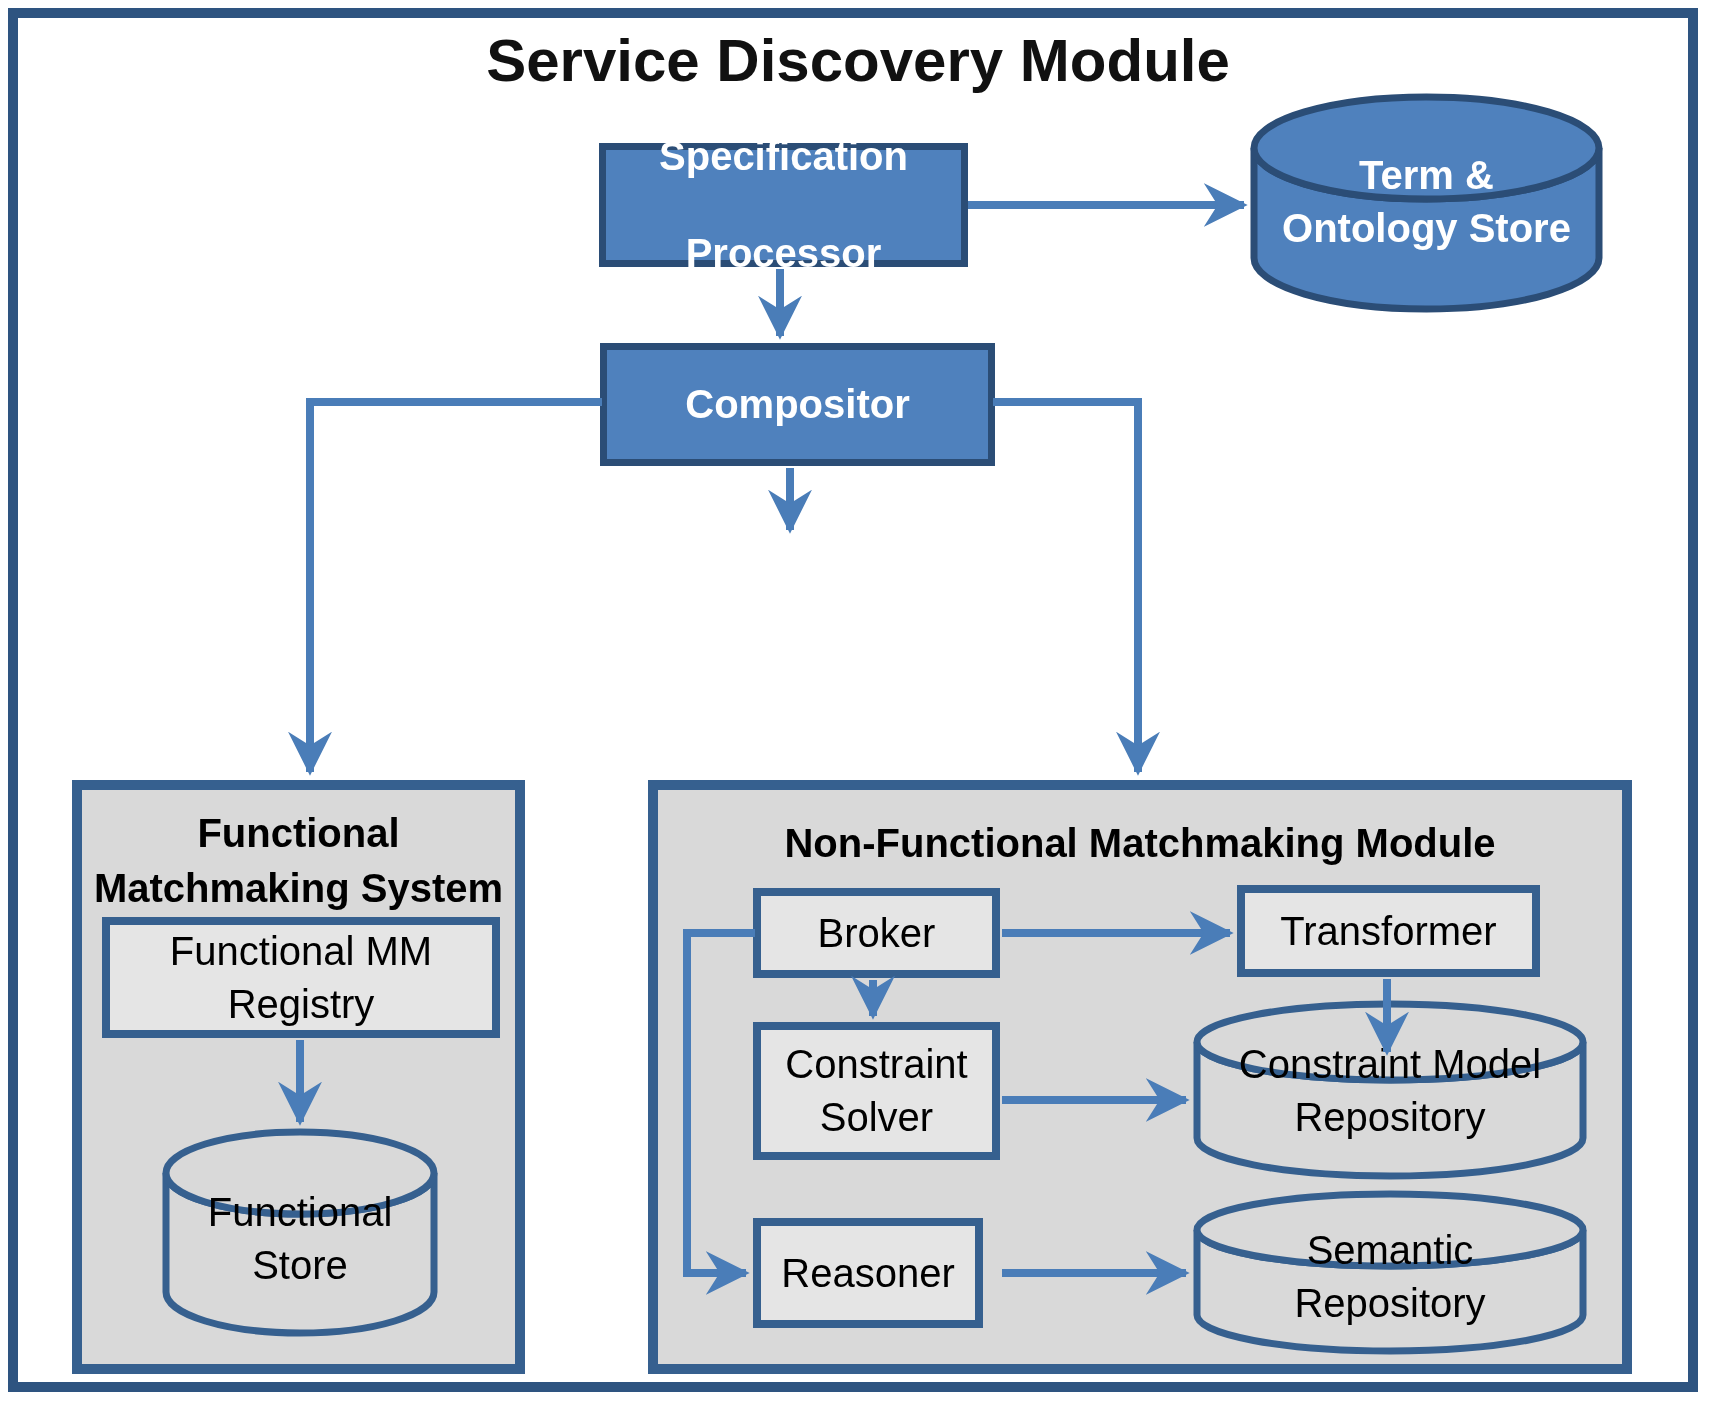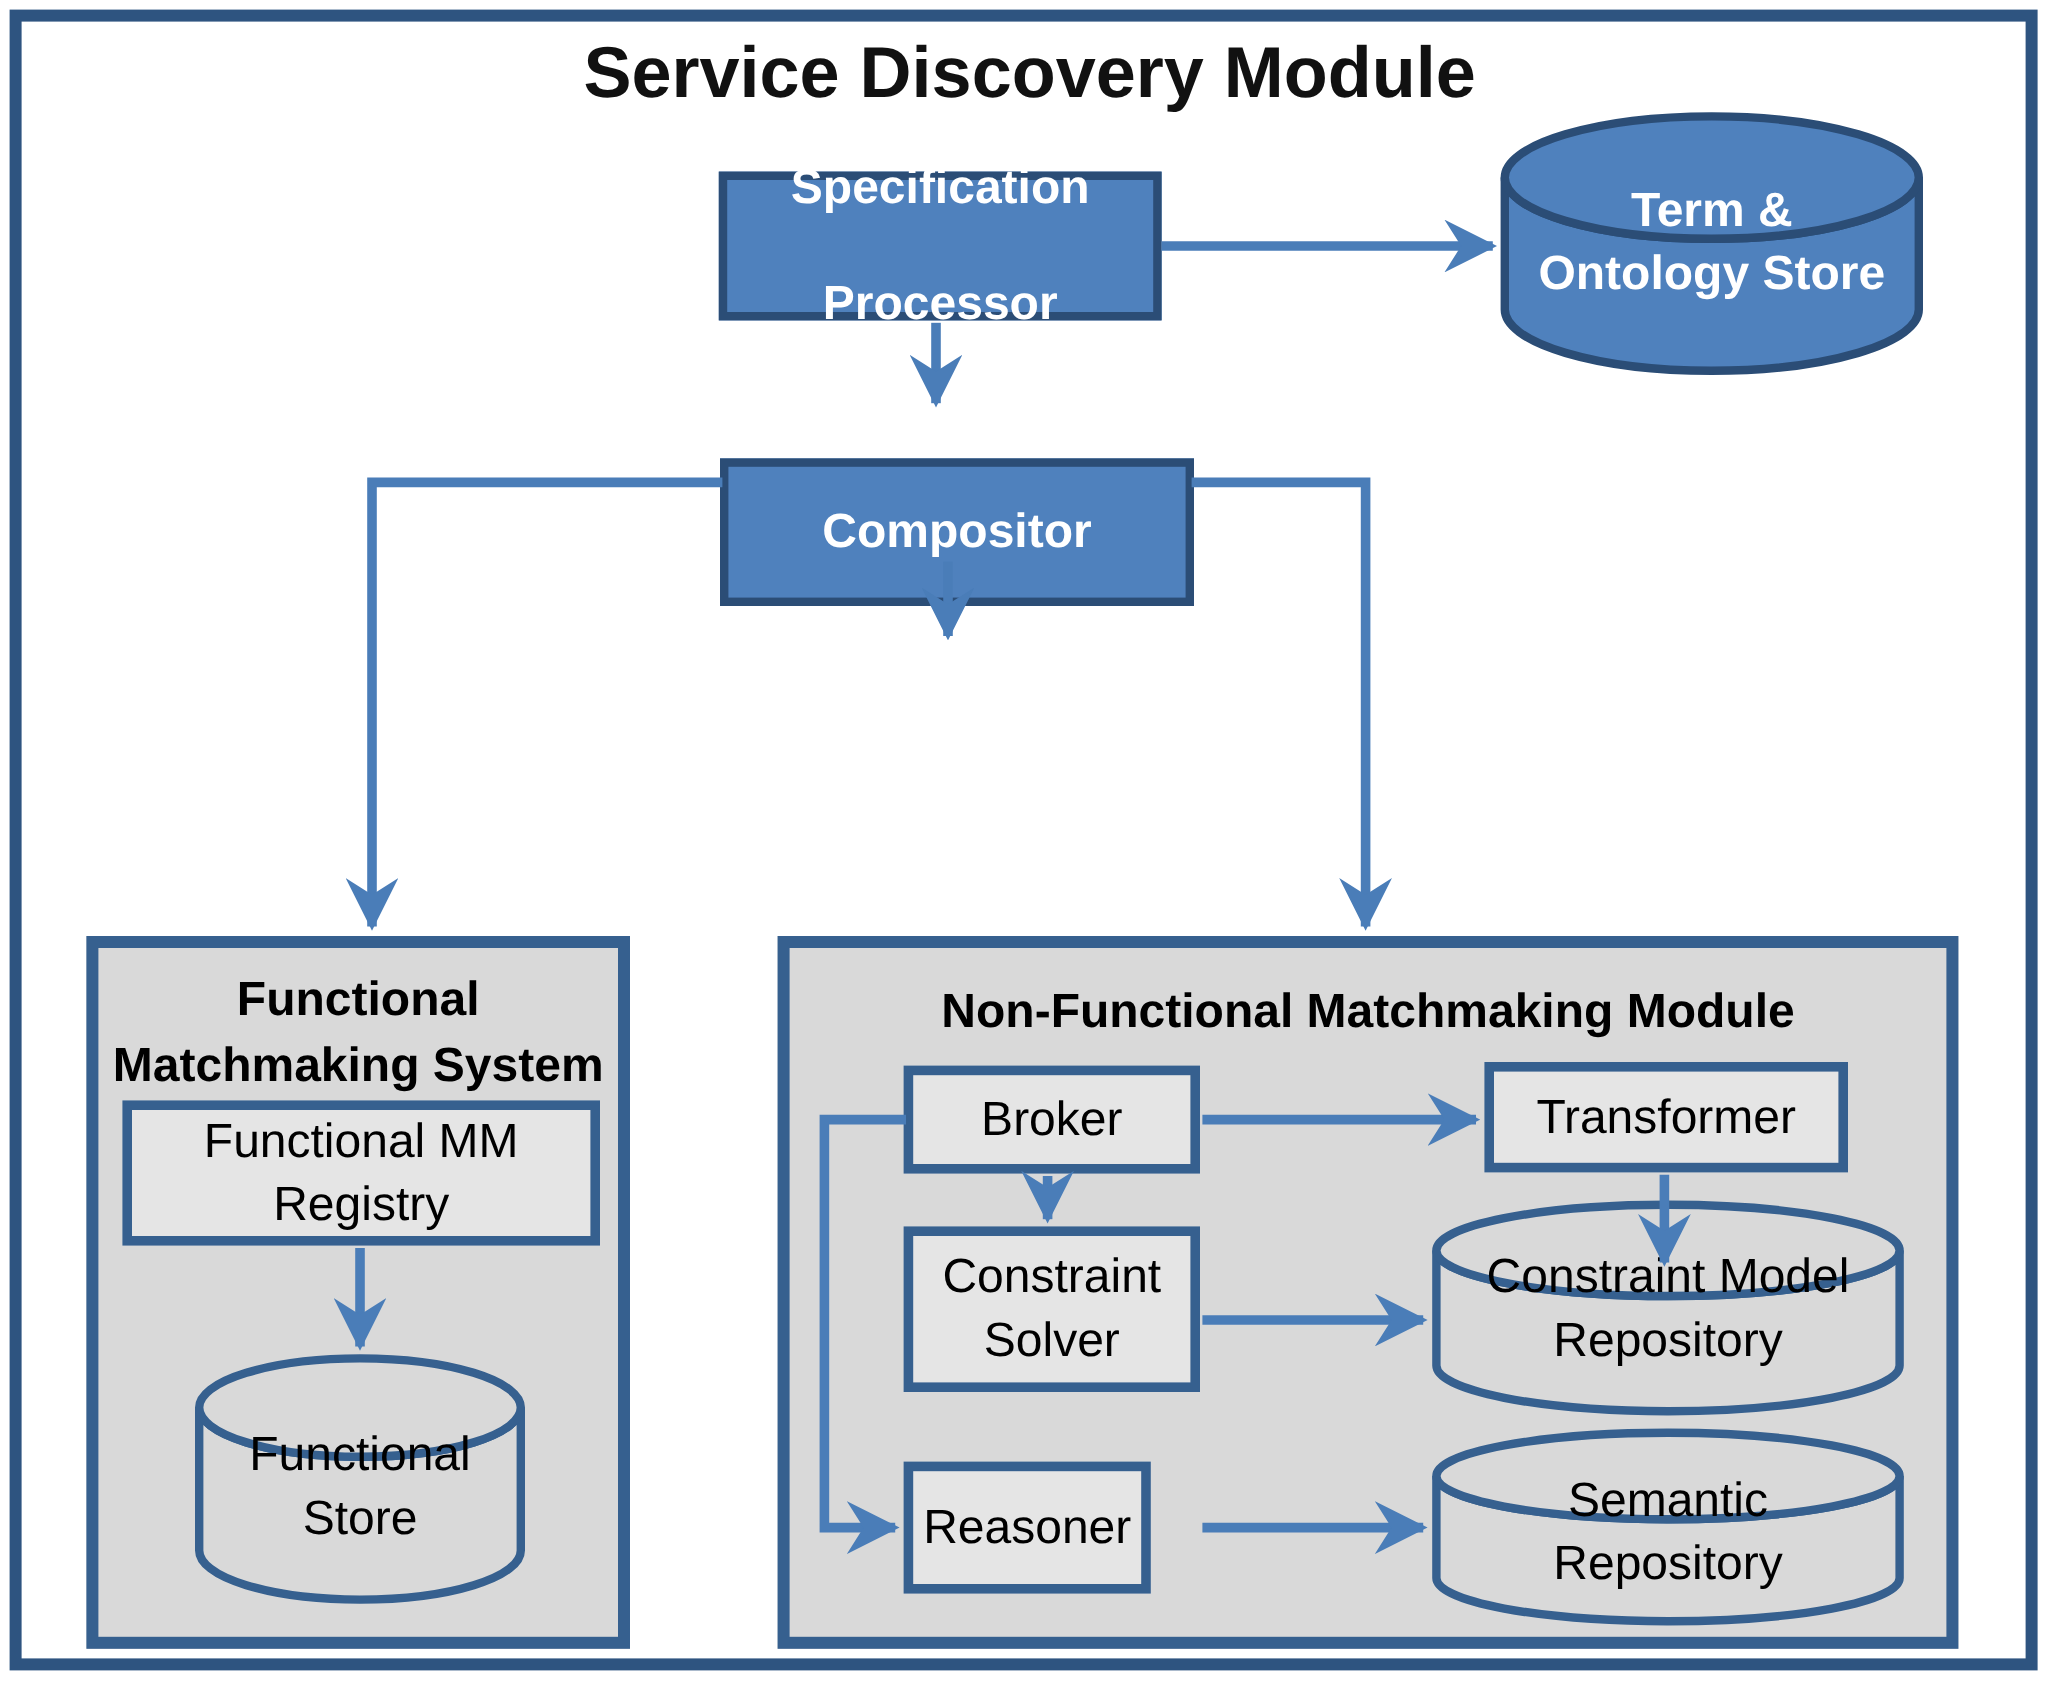--- a/index.html
+++ b/index.html
@@ -71,21 +71,21 @@
     <div class="ctitle" style="padding-top:26px;">
       <span>Non-Functional Matchmaking  Module</span>
     </div>
   </div>
 
   <div class="node bluebox" style="left:599px; top:143px; width:369px; height:124px;">
     <span>Specification</span>
     <span>Processor</span>
   </div>
 
-  <div class="node bluebox" style="left:600px; top:343px; width:395px; height:123px;margin-top:39px;">
+  <div class="node bluebox" style="left:600px; top:343px; width:395px; height:123px;">
     <span>Compositor</span>
   </div>
 
   <div class="cyl" style="left:1250px; top:93px; width:353px; height:220px;">
     <svg width="353" height="220" viewBox="0 0 353 220">
       <path d="M4,55 V165 A172.5,51 0 0 0 349,165 V55 A172.5,51 0 0 1 4,55 Z" fill="#4f81bd" stroke="#2b4d76" stroke-width="7"></path>
       <ellipse cx="176.5" cy="55" rx="172.5" ry="51" fill="#4f81bd" stroke="#2b4d76" stroke-width="7"></ellipse>
     </svg>
     <div class="cyl-label white" style="top:56px;">
       <span>Term &amp;</span>
@@ -116,21 +116,21 @@
 
   <div class="node graybox" style="left:1237px; top:885px; width:303px; height:92px;">
     <span>Transformer</span>
   </div>
 
   <div class="node graybox" style="left:753px; top:1022px; width:247px; height:138px;">
     <span>Constraint</span>
     <span>Solver</span>
   </div>
 
-  <div class="node graybox" style="left:753px; top:1218px; width:206px; height:110px;">
+  <div class="node graybox" style="left:753px; top:1218px; width:230px; height:110px;">
     <span>Reasoner</span>
   </div>
 
   <div class="cyl" style="left:1193px; top:1000px; width:394px; height:180px;">
     <svg width="394" height="180" viewBox="0 0 394 180">
       <path d="M4,42 V138 A193,38 0 0 0 390,138 V42 A193,38 0 0 1 4,42 Z" fill="#d9d9d9" stroke="#36608f" stroke-width="7"></path>
       <ellipse cx="197" cy="42" rx="193" ry="38" fill="#d9d9d9" stroke="#36608f" stroke-width="7"></ellipse>
     </svg>
     <div class="cyl-label black" style="top:38px;">
       <span>Constraint Model</span>

